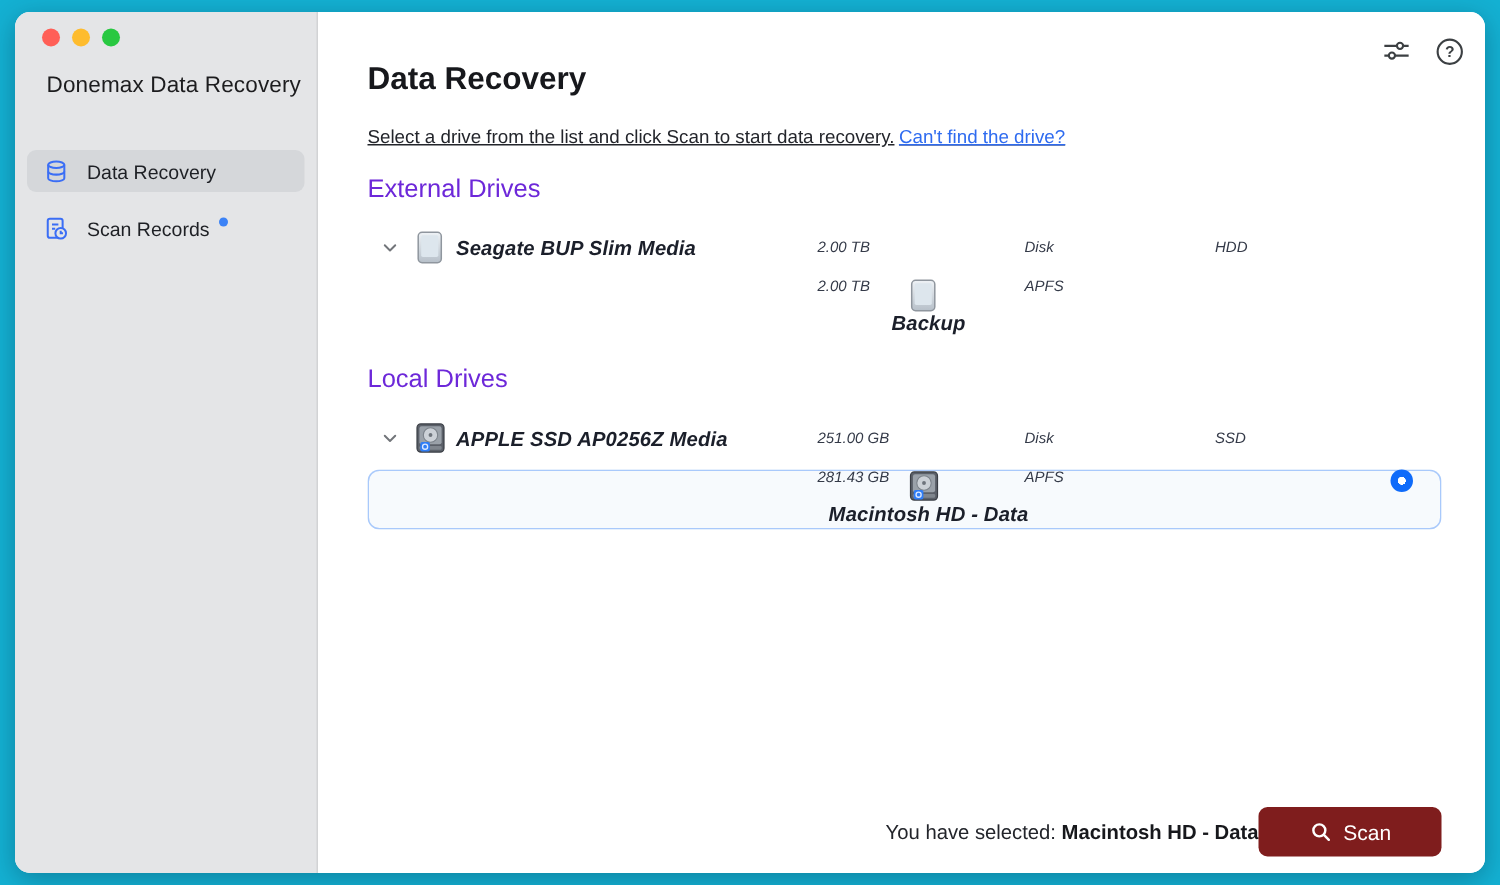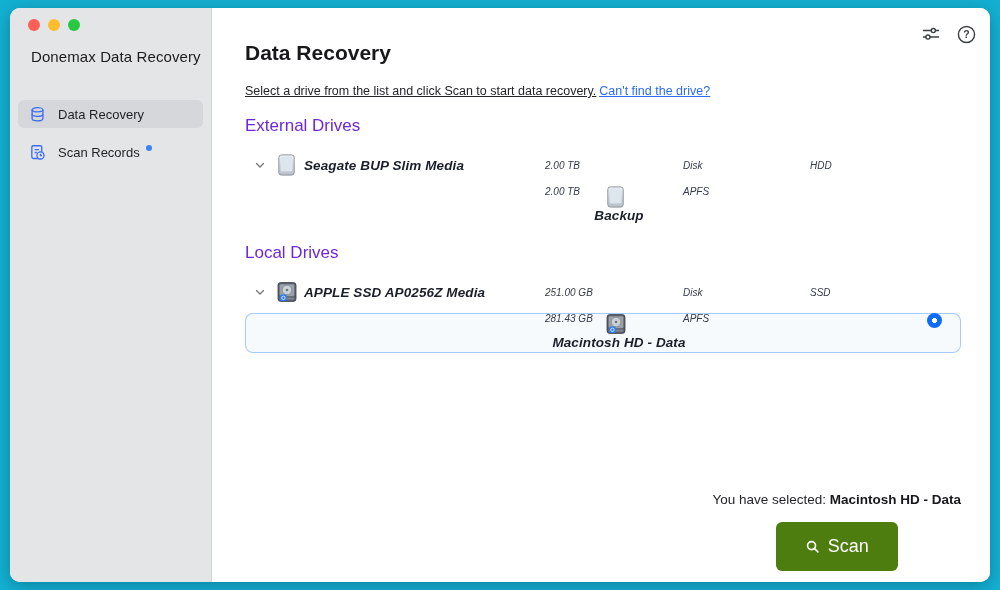--- a/index.html
+++ b/index.html
@@ -69,27 +69,27 @@
   .col.size  { left:300px; }
   .col.type  { left:438px; }
   .col.media { left:565px; }
   .radio {
     position:absolute; right:19px; width:15px; height:15px; border-radius:50%;
     background:radial-gradient(circle at 50% 50%, #ffffff 0 2.6px, #0f6bfa 2.7px);
   }
   
   .footer {
     position:absolute; right:29px; bottom:11px;
-    display:flex; align-items:center; gap:15px;flex-direction:column;
+    display:flex; align-items:center; 
   }
   .selection-text { font-size:13.5px; color:#23252b; }
   .selection-text b { font-weight:bold; color:#17181c; }
   .scan-btn {
-    width:122px; height:49px; border:none; border-radius:6px;
-    background:#4d7c0f; color:#ffffff; font-size:18px;
+    width:122px; height:33px; border:none; border-radius:6px;
+    background:#7f1d1d; color:#ffffff; font-size:14px;
     font-family:"Liberation Sans","DejaVu Sans",sans-serif;
     display:flex; align-items:center; justify-content:center; gap:8px;
     cursor:pointer;
   }
 </style>
 </head>
 <body>
 
 <div class="window">
 

